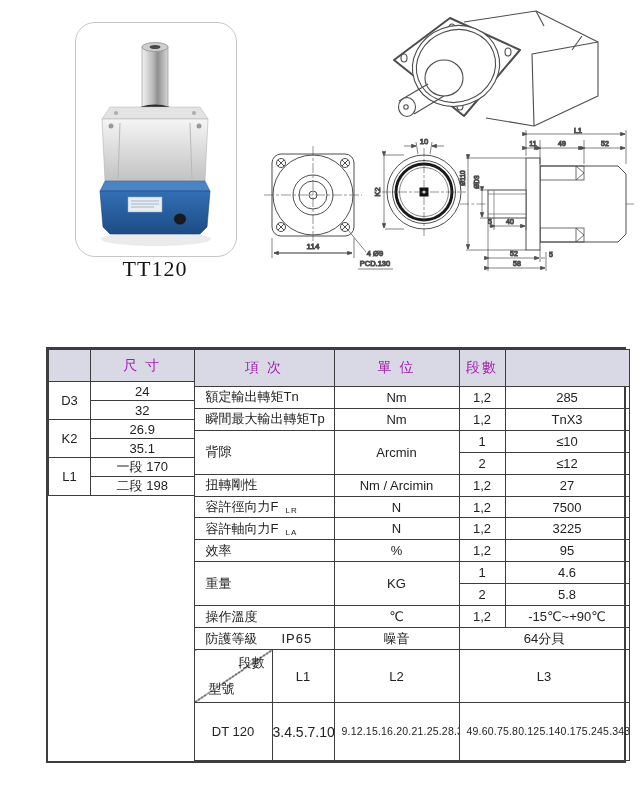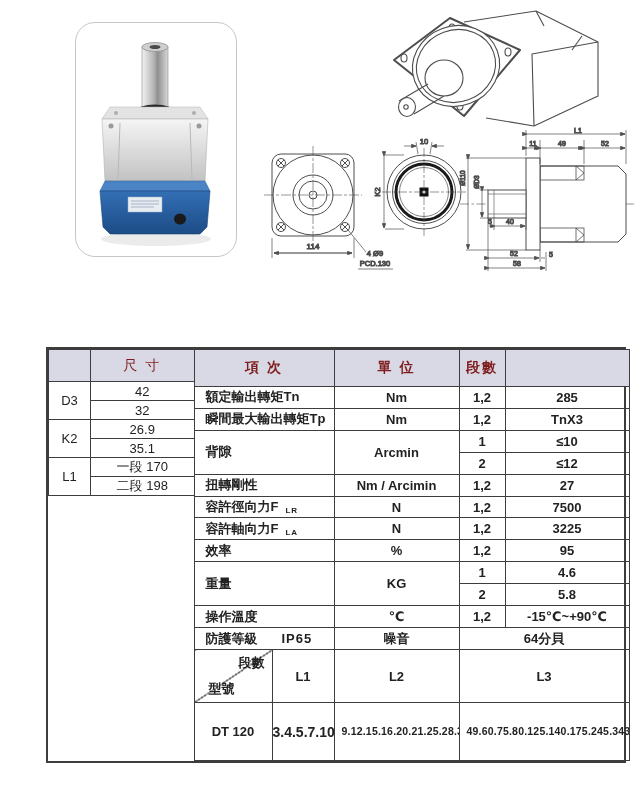--- a/index.html
+++ b/index.html
@@ -12,22 +12,22 @@
         letter-spacing:1px;color:#141414;}
   .dwg{position:absolute;}
   .dwg text{font-family:"Liberation Sans","DejaVu Sans",sans-serif;fill:#333;}
   
   .spec{position:absolute;left:46px;top:347px;width:580px;height:416px;
         border:2px solid #3d3d3d;display:flex;box-sizing:border-box;background:#fff;}
   table{border-collapse:collapse;table-layout:fixed;}
   td{border:1px solid #3d3d3d;font-size:13px;text-align:center;vertical-align:middle;
      padding:0;overflow:hidden;color:#222;}
   .lt{width:145px;height:412px;}
-  .rt{width:435px;height:412px;font-weight:bold;}
-  .hd{background:#d9d9e6;font-size:14px;letter-spacing:2px;color:#7f1d1d;}
+  .rt{width:435px;height:412px;}
+  .hd{background:#d9d9e6;font-size:14px;letter-spacing:2px;color:#a21caf;}
   tr.h32{height:32px;} tr.h19{height:19px;} tr.h24{height:19px;}
   tr.h46{height:46px;} tr.h50{height:50px;}
   .fill{border:none;}
   .nr{border-right:none;}
   .item{text-align:left;padding-left:11px;}
   .sub{font-size:8px;vertical-align:-2px;margin-left:7px;letter-spacing:1px;text-align:center;}
   .ip{margin-left:24px;letter-spacing:1px;}
   .small{font-size:10.5px;text-align:left;padding:2px 7px;line-height:1.35;letter-spacing:0.2px;}
   .diag{position:relative;background:linear-gradient(to bottom right,
         transparent calc(50% - 0.5px),#3d3d3d calc(50% - 0.5px),
@@ -73,20 +73,21 @@
       <line x1="114" y1="100" x2="116" y2="156" stroke="#b9b9b9" stroke-width="1"></line>
       <polygon points="29,158 129,158 134,168 24,168" fill="#4b84c4" stroke="#2c5e9e" stroke-width="0.5"></polygon>
       <polygon points="24,168 134,168 131,204 124,211 34,211 27,204" fill="url(#g3)" stroke="#1a4378" stroke-width="0.6"></polygon>
       <rect x="52" y="174" width="34" height="15" fill="#e8edf2" stroke="#9ab0c8" stroke-width="0.5"></rect>
       <line x1="55" y1="178" x2="83" y2="178" stroke="#7a8ea6" stroke-width="0.6"></line>
       <line x1="55" y1="181" x2="83" y2="181" stroke="#7a8ea6" stroke-width="0.6"></line>
       <line x1="55" y1="184" x2="78" y2="184" stroke="#7a8ea6" stroke-width="0.6"></line>
       <ellipse cx="104" cy="196" rx="6" ry="5.5" fill="#1a1a1a"></ellipse>
     </svg>
   </div>
+  <div class="model-label">TT120</div>
 
   <svg class="dwg" style="left:386px;top:4px" width="232" height="134" viewBox="0 0 232 134" fill="none" stroke="#4d4d4d" stroke-width="1.1" stroke-linejoin="round">
     <polygon points="78,18 150,7 212,38 212,92 148,122 100,114 134,46 64,14" fill="#fff" stroke="none"></polygon>
     <path d="M78,18 L150,7 L212,38 L212,92 L148,122 L100,114"></path>
     <path d="M212,38 L146,50 L148,122"></path>
     <path d="M150,7 L158,22 M196,32 L186,46"></path>
     <polygon points="8,56 64,14 134,46 78,112" fill="#fff" stroke-width="2"></polygon>
     <ellipse cx="18" cy="54" rx="3" ry="4"></ellipse>
     <ellipse cx="66" cy="24" rx="3" ry="4"></ellipse>
     <ellipse cx="122" cy="48" rx="3" ry="4"></ellipse>
@@ -247,21 +248,21 @@
           <col style="width:42px">
           <col style="width:103px">
         </colgroup>
       <tbody>
           <tr class="h32">
         <td class="hd"></td>
         <td class="hd nr">尺 寸</td>
       </tr>
       <tr class="h19">
         <td rowspan="2">D3</td>
-        <td class="nr">42</td>
+        <td class="nr">24</td>
       </tr>
       <tr class="h19">
             <td class="nr">32</td>
           </tr>
       <tr class="h19">
         <td rowspan="2">K2</td>
         <td class="nr">26.9</td>
       </tr>
       <tr class="h19">
             <td class="nr">35.1</td>

